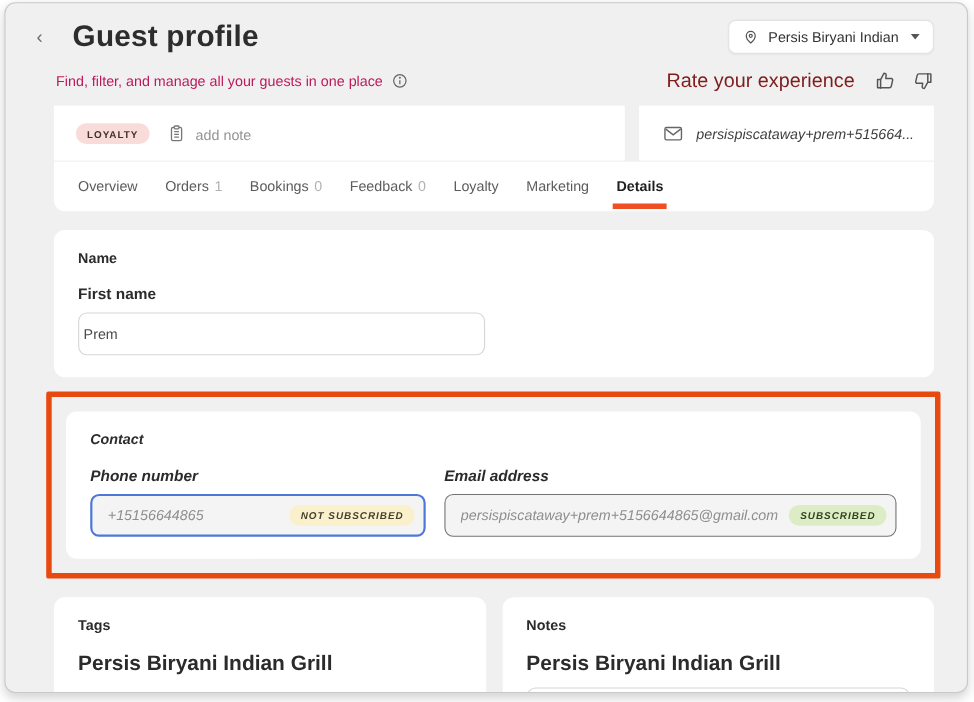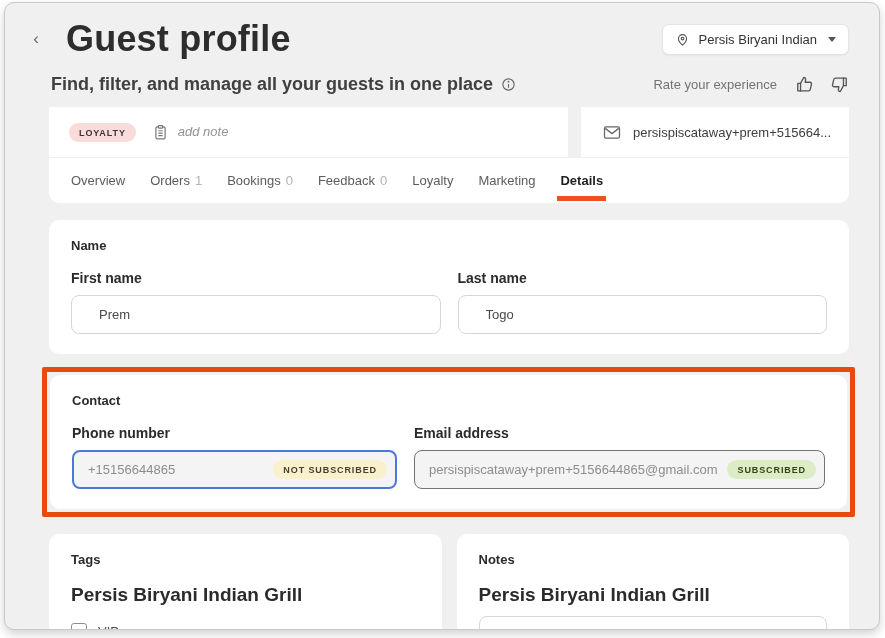--- a/index.html
+++ b/index.html
@@ -7,63 +7,63 @@
   .window {
     position:absolute; left:4px; top:2px; width:876px; height:628px;
     background:#f0f0f1; border:1px solid #c9c9cb; border-radius:10px;
     box-shadow:0 4px 10px rgba(0,0,0,.18); overflow:hidden;
     color:#3f3f3f; font-size:13px;
   }
   
   .hdr-row1 { display:flex; align-items:center; padding:15px 30px 4px 20px; }
   .back-btn { width:22px; height:22px; display:flex; align-items:center; justify-content:center;
               color:#6b6b6b; font-size:17px; cursor:pointer; }
-  .page-title { margin-left:19px; font-size:36px; font-weight:600; color:#2d2d2d; letter-spacing:.2px; }
+  .page-title { margin-left:19px; font-size:27px; font-weight:600; color:#2d2d2d; letter-spacing:.2px; }
   .spacer { flex:1; }
   .loc-select { display:flex; align-items:center; gap:9px; background:#fff; border:1px solid #e3e3e4;
                 border-radius:7px; height:31px; padding:0 12px 0 12px; box-shadow:0 1px 2px rgba(0,0,0,.05); }
   .loc-select .lbl { color:#333; font-size:13px; }
   .caret { width:0; height:0; border-left:4px solid transparent; border-right:4px solid transparent;
            border-top:5px solid #555; margin-left:2px; }
   .hdr-row2 { display:flex; align-items:center; padding:10px 30px 12px 46px; }
-  .subtitle { color:#404040; font-size:18px;font-weight:bold; }
+  .subtitle { color:#be185d; font-size:13px; }
   .info-ic { margin-left:8px; display:inline-flex; }
   .rate-wrap { display:flex; align-items:center; gap:16px; }
-  .rate-lbl { color:#737373; font-size:13px; margin-right:2px; }
+  .rate-lbl { color:#7f1d1d; font-size:18px; margin-right:2px; }
   .thumb { display:inline-flex; cursor:pointer; }
   
   .summary-row { display:flex; gap:13px; margin:0 30px 0 44px; height:50px; }
   .sum-card { background:#fff; display:flex; align-items:center; }
   .sum-left { width:535px; padding:0 20px; gap:16px; }
   .sum-right { flex:1; padding:0 18px 0 22px; gap:12px; }
   .pill { font-size:9px; font-weight:bold; letter-spacing:.9px; padding:5px 10px 4px; border-radius:10px; white-space:nowrap; }
   .pill-loyalty { background:#f9dcd9; color:#403331; }
-  .add-note { display:flex; align-items:flex-start; gap:9px; color:#949494; cursor:pointer;font-style:italic; }
+  .add-note { display:flex; align-items:flex-end; gap:9px; color:#949494; cursor:pointer; }
   .email-link { display:flex; align-items:center; gap:12px; color:#3d3d3d; overflow:hidden; }
-  .email-link span { white-space:nowrap; overflow:hidden; }
+  .email-link span { white-space:nowrap; overflow:hidden;font-style:italic; }
   
   .tabs-card { margin:1px 30px 0 44px; height:45px; background:#fff; border-radius:0 0 10px 10px;
                display:flex; align-items:center; gap:25px; padding:0 22px; }
   .tab { position:relative; height:100%; display:flex; align-items:center; gap:5px; color:#5c5c5c; cursor:pointer; }
   .tab-count { color:#b3b3b3; }
   .tab-count:empty { display:none; }
   .tab.active { color:#1f1f1f; font-weight:bold; }
   .tab-underline { display:none; }
   .tab.active .tab-underline { display:block; position:absolute; left:-3px; right:-3px; bottom:2px;
                height:5px; background:#f04e23; }
   
   .card { background:#fff; border-radius:10px; padding:18px 22px 20px; }
   .name-card { margin:17px 30px 0 44px; }
   .sec-title { font-size:13px; font-weight:bold; color:#2b2b2b; }
   .two-col { display:grid; grid-template-columns:1fr 1fr; column-gap:17px; margin-top:17px; }
   .f-label { font-size:14px; font-weight:bold; color:#2b2b2b; margin-bottom:9px; }
-  .text-input { width:100%; height:39px; border:1px solid #d6d6d6; border-radius:8px; padding:0 27px;
+  .text-input { width:100%; height:39px; border:1px solid #d6d6d6; border-radius:8px; padding:0 4px;
                 font-size:13px; color:#4a4a4a; font-family:"Liberation Sans",sans-serif; background:#fff; outline:none; }
   
-  .highlight-wrap { margin:13px 24px 0 37px; border:5px solid #e8490f; padding:3px; border-radius:2px; }
+  .highlight-wrap { margin:13px 24px 0 37px; border:5px solid #e8490f; padding:13px; border-radius:2px;font-style:italic; }
   .contact-card { border-radius:10px; }
   .field { display:flex; align-items:center; justify-content:space-between; gap:10px; height:39px;
            background:#f4f4f5; border:1px solid #737373; border-radius:8px; padding:0 8px 0 14px; }
   .field .val { color:#8d8d8d; white-space:nowrap; overflow:hidden; text-overflow:ellipsis; }
   .field-focus { border:2px solid #4d78d9; }
   .pill-warn { background:#faf0cc; color:#45412f; }
   .pill-ok { background:#dcedc5; color:#33411f; }
   
   .bottom-row { display:flex; gap:15px; margin:17px 30px 0 44px; }
   .bottom-row .card { flex:1; height:143px; }
@@ -187,24 +187,20 @@
       <span class="tab-underline"></span>
     </div>
   </div>
 
   <div class="card name-card">
     <div class="sec-title">Name</div>
     <div class="two-col">
       <div>
         <div class="f-label">First name</div>
         <input class="text-input" type="text" value="Prem" style="">
-      </div>
-      <div>
-        <div class="f-label">Last name</div>
-        <input class="text-input" type="text" value="Togo" style="">
       </div>
     </div>
   </div>
 
   <div class="highlight-wrap">
     <div class="card contact-card">
       <div class="sec-title">Contact</div>
       <div class="two-col">
         <div>
           <div class="f-label">Phone number</div>

